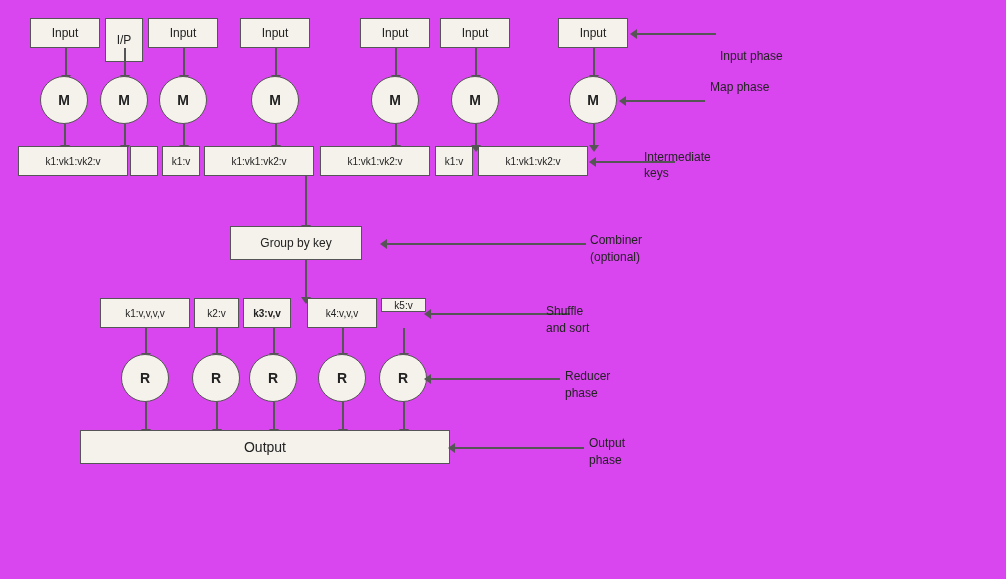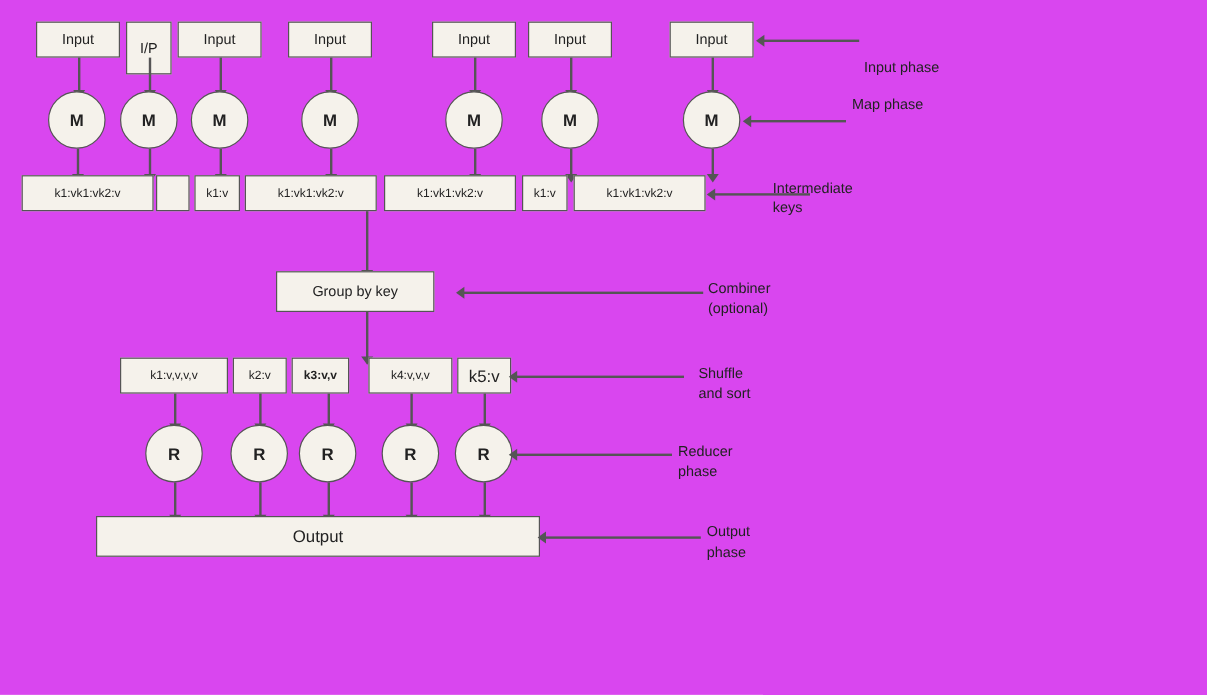--- a/index.html
+++ b/index.html
@@ -200,26 +200,26 @@
   </div>
   <div class="box" style="left:194px;top:298px;width:45px;height:30px;font-size:10px;align-items:center;">
     <span>k2:v</span>
   </div>
   <div class="box" style="left:243px;top:298px;width:48px;height:30px;font-size:10px;font-weight:bold;">
     <span>k3:v,v</span>
   </div>
   <div class="box" style="left:307px;top:298px;width:70px;height:30px;font-size:10px;">
     <span>k4:v,v,v</span>
   </div>
-  <div class="box" style="left:381px;top:298px;width:45px;height:30px;font-size:14px;">
+  <div class="box" style="left:381px;top:298px;width:45px;height:14px;font-size:10px;">
     <span>k5:v</span>
   </div>
 
   <div class="arrow-left" style="left:430px;top:313px;width:140px;"></div>
-  <div class="label-text" style="left:582px;top:303px;line-height:1.4;">
+  <div class="label-text" style="left:546px;top:303px;line-height:1.4;">
     <span>Shuffle<br>and sort</span>
   </div>
 
   <div class="arrow-down" style="left:145px;top:328px;height:26px;"></div>
   <div class="arrow-down" style="left:216px;top:328px;height:26px;"></div>
   <div class="arrow-down" style="left:273px;top:328px;height:26px;"></div>
   <div class="arrow-down" style="left:342px;top:328px;height:26px;"></div>
   <div class="arrow-down" style="left:403px;top:328px;height:26px;"></div>
 
   <div class="circle" style="left:121px;top:354px;width:48px;height:48px;">

